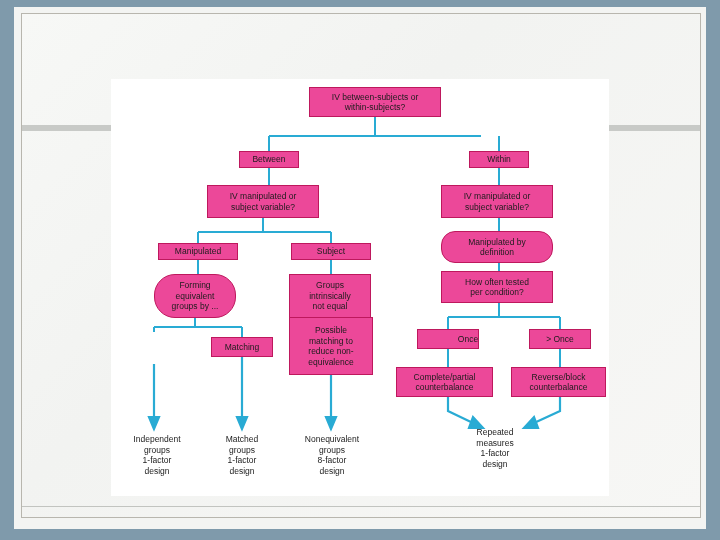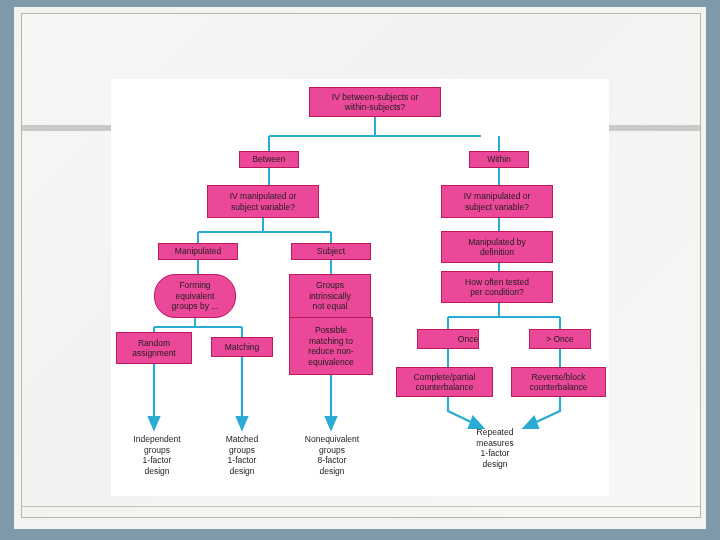--- a/index.html
+++ b/index.html
@@ -153,32 +153,30 @@
         <div class="fc-box" style="left:198px;top:8px;width:132px;height:30px;">IV between-subjects or
 within-subjects?</div>
         <div class="fc-box" style="left:128px;top:72px;width:60px;height:17px;">Between</div>
         <div class="fc-box" style="left:358px;top:72px;width:60px;height:17px;">Within</div>
         <div class="fc-box" style="left:96px;top:106px;width:112px;height:33px;">IV manipulated or
 subject variable?</div>
         <div class="fc-box" style="left:330px;top:106px;width:112px;height:33px;">IV manipulated or
 subject variable?</div>
         <div class="fc-box" style="left:47px;top:164px;width:80px;height:17px;">Manipulated</div>
         <div class="fc-box" style="left:180px;top:164px;width:80px;height:17px;">Subject</div>
-        <div class="fc-box" style="left:330px;top:152px;width:112px;height:32px;">Manipulated by
+        <div class="fc-box" style="left:330px;top:152px;width:112px;height:32px;border-radius:14px;">Manipulated by
 definition</div>
         <div class="fc-box" style="left:43px;top:195px;width:82px;height:44px;border-radius:21px;">Forming
 equivalent
 groups by ...</div>
         <div class="fc-box" style="left:178px;top:195px;width:82px;height:44px;">Groups
 intrinsically
 not equal</div>
         <div class="fc-box" style="left:330px;top:192px;width:112px;height:32px;">How often tested
 per condition?</div>
-        <div class="fc-box" style="left:5px;top:253px;width:76px;height:32px;">Random
-assignment</div>
         <div class="fc-box" style="left:100px;top:258px;width:62px;height:20px;">Matching</div>
         <div class="fc-box" style="left:178px;top:238px;width:84px;height:58px;">Possible
 matching to
 reduce non-
 equivalence</div>
         <div class="fc-box" style="left:306px;top:250px;width:62px;height:20px;padding-left:42px;">Once</div>
         <div class="fc-box" style="left:418px;top:250px;width:62px;height:20px;">&gt; Once</div>
         <div class="fc-box" style="left:285px;top:288px;width:97px;height:30px;">Complete/partial
 counterbalance</div>
         <div class="fc-box" style="left:400px;top:288px;width:95px;height:30px;">Reverse/block

